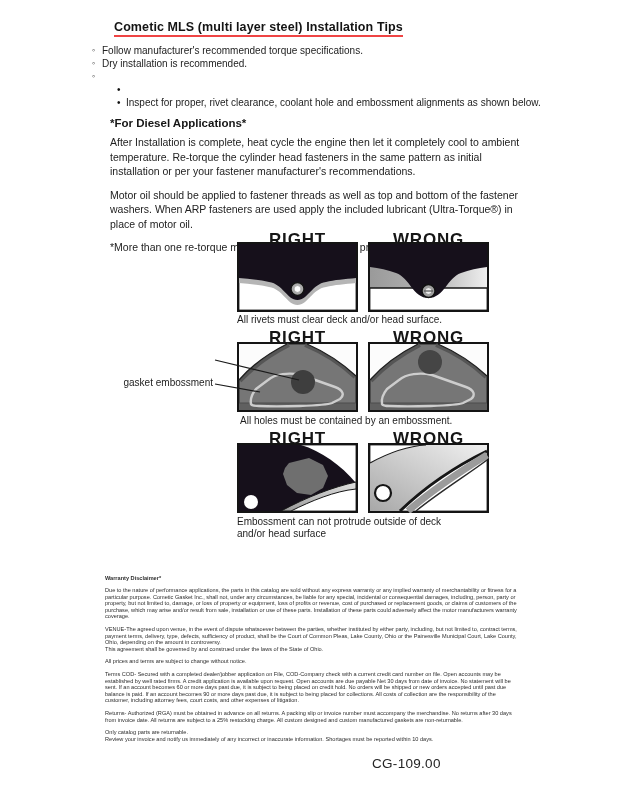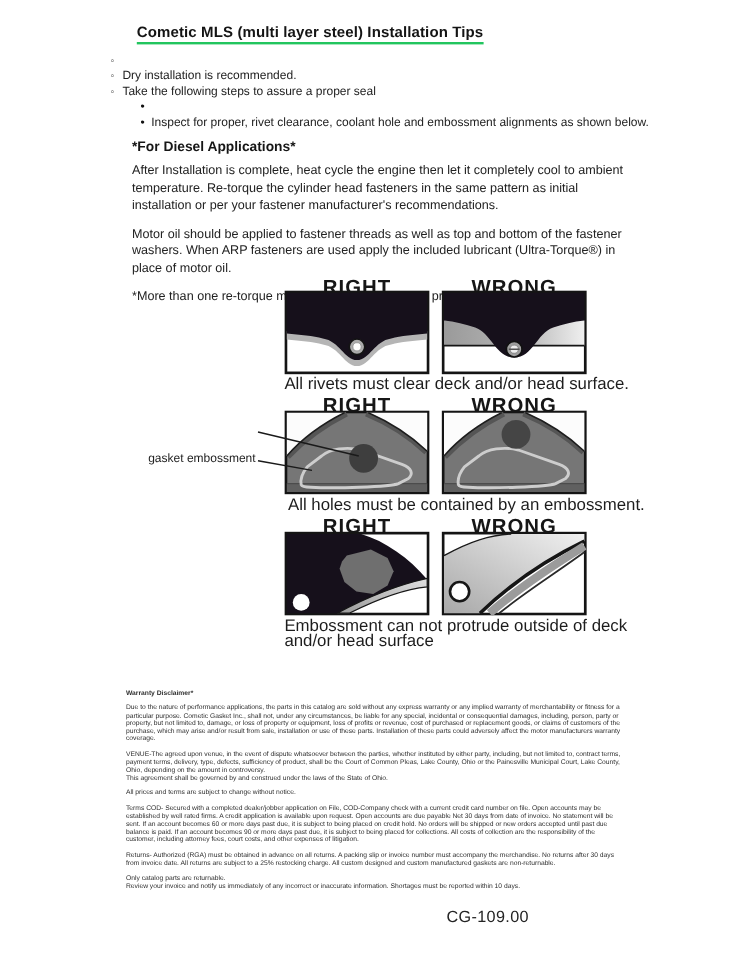--- a/index.html
+++ b/index.html
@@ -2,62 +2,62 @@
 <html><head>
 <meta charset="utf-8">
 <style>
   html,body{margin:0;padding:0;background:#ffffff;}
   .page{
     position:relative;width:618px;height:800px;background:#ffffff;overflow:hidden;
     font-family:"Liberation Sans", sans-serif;color:#1f1f1f;
   }
   .title{
     position:absolute;left:114px;top:20px;font-size:12.5px;font-weight:bold;
-    color:#141414;border-bottom:2px solid #22c55e;padding-bottom:1px;letter-spacing:.1px;
+    color:#141414;border-bottom:2px solid #ef4444;padding-bottom:1px;letter-spacing:.1px;
     white-space:nowrap;
   }
   .tips{position:absolute;left:92px;top:44px;font-size:10px;line-height:13px;color:#222;}
   .tip-row{display:flex;align-items:flex-start;}
   .tip-row .marker{width:10px;flex:0 0 10px;font-size:9px;line-height:13px;color:#333;}
   .tip-sub{margin-left:25px;}
   .tip-sub .marker{width:9px;flex:0 0 9px;font-size:10px;color:#111;}
   .diesel{position:absolute;left:110px;top:117px;width:424px;}
   .diesel h2{margin:0 0 6px 0;font-size:11.5px;font-weight:bold;color:#161616;}
   .diesel p{margin:0 0 9px 0;font-size:10.5px;line-height:14.5px;color:#222;}
   .fig{position:absolute;left:0;top:228px;width:618px;height:332px;}
   .fig-label{position:absolute;width:121px;text-align:center;font-size:17px;
     letter-spacing:.8px;color:#161616;font-weight:bold;}
   .fig-box{position:absolute;width:121px;height:70px;}
   .fig-box svg{display:block;width:121px;height:70px;}
-  .fig-caption{position:absolute;font-size:14px;line-height:11.5px;color:#1d1d1d;white-space:pre-line;}
+  .fig-caption{position:absolute;font-size:10px;line-height:11.5px;color:#1d1d1d;white-space:pre-line;}
   .ann{position:absolute;text-align:right;font-size:10px;line-height:10.5px;color:#1d1d1d;white-space:pre-line;}
   .pointer-overlay{position:absolute;left:0;top:0;width:618px;height:332px;pointer-events:none;}
   .legal{position:absolute;left:105px;top:575px;width:413px;color:#2e2e2e;}
   .legal h3{margin:0 0 6px 0;font-size:5.6px;font-weight:bold;}
   .legal p{margin:0 0 6px 0;font-size:5.6px;line-height:6.6px;white-space:pre-line;}
   .doc-number{position:absolute;left:372px;top:756px;font-size:13.5px;color:#242424;letter-spacing:.3px;}
 </style>
 </head>
 <body>
 
 <div class="page">
 
   <div class="title">Cometic MLS (multi layer steel) Installation Tips</div>
 
   <div class="tips">
     <div class="tip-row">
       <span class="marker">◦</span>
+      <span>Follow manufacturer's recommended torque specifications.</span>
     </div>
     <div class="tip-row">
       <span class="marker">◦</span>
       <span>Dry installation is recommended.</span>
     </div>
     <div class="tip-row">
       <span class="marker">◦</span>
-      <span>Take the following steps to assure a proper seal</span>
     </div>
     <div class="tip-row tip-sub">
       <span class="marker">•</span>
     </div>
     <div class="tip-row tip-sub">
       <span class="marker">•</span>
       <span>Inspect for proper, rivet clearance, coolant hole and embossment alignments as shown below.</span>
     </div>
   </div>
 

